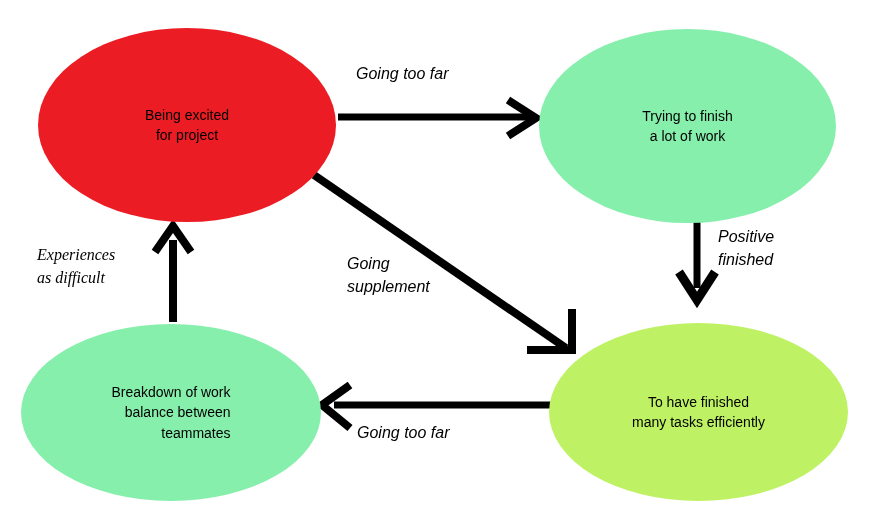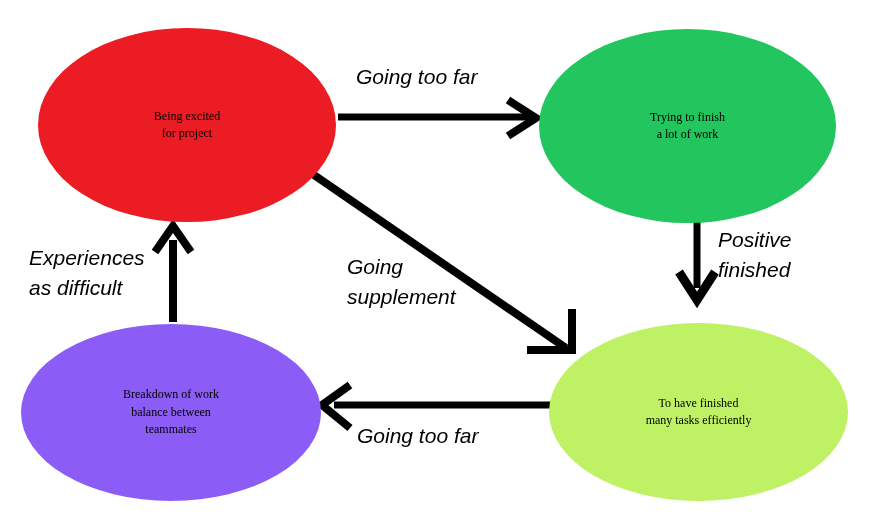--- a/index.html
+++ b/index.html
@@ -18,23 +18,23 @@
     overflow: hidden;
   }
   .node {
     position: absolute;
     border-radius: 50%;
     display: flex;
     align-items: center;
     justify-content: center;
     text-align: center;
     color: #000000;
-    font-size: 12px;
+    font-size: 14px;
     line-height: 1.45;
-    font-family: Liberation Serif, serif;
+    font-family: Liberation Sans, sans-serif;
   }
   .node .node-label {
     display: block;
     padding: 0 14px;
     white-space: pre-line;
   }
   #node-excited {
     left: 38px;  top: 28px;  width: 298px; height: 194px;
   }
   #node-finish {
@@ -50,29 +50,29 @@
     position: absolute;
     left: 0; top: 0;
     width: 870px;
     height: 525px;
     pointer-events: none;
   }
   .edge-label {
     position: absolute;
     font-family: "Liberation Sans", sans-serif;
     font-style: italic;
-    font-size: 21px;
+    font-size: 16px;
     line-height: 1.45;
     color: #000000;
     white-space: pre-line;
   }
   #label-going-too-far-top   { left: 356px; top: 62px; }
   #label-positive-opposite   { left: 718px; top: 225px; }
   #label-good-supplement     { left: 347px; top: 252px; }
-  #label-experiences         { left: 29px;  top: 243px; }
+  #label-experiences         { left: 37px;  top: 243px; font-family: Liberation Serif, serif; }
   #label-going-too-far-bottom{ left: 357px; top: 421px; }
 </style>
 </head>
 <body>
 
 <div id="canvas">
 
   <svg id="edges" viewBox="0 0 870 525" xmlns="http://www.w3.org/2000/svg">
 
     <g>
@@ -99,31 +99,31 @@
       <path d="M 173 322 L 173 240" stroke="#000000" stroke-width="8" fill="none" stroke-linecap="butt"></path>
       <path d="M 155 252 L 173 226 L 191 252" stroke="#000000" stroke-width="8" fill="none" stroke-linecap="butt" stroke-linejoin="miter"></path>
     </g>
   </svg>
 
   <div class="node" id="node-excited" style="background:#EC1C24;">
     <span class="node-label">Being excited
 for project</span>
   </div>
 
-  <div class="node" id="node-finish" style="background:#22c55e;">
+  <div class="node" id="node-finish" style="background:#86efac;">
     <span class="node-label">Trying to finish
 a lot of work</span>
   </div>
 
   <div class="node" id="node-efficient" style="background:#bef264;">
     <span class="node-label">To have finished
 many tasks efficiently</span>
   </div>
 
-  <div class="node" id="node-breakdown" style="background:#8b5cf6;">
+  <div class="node" id="node-breakdown" style="background:#86efac;text-align:right;">
     <span class="node-label">Breakdown of work
 balance between
 teammates</span>
   </div>
 
   <div class="edge-label" id="label-going-too-far-top">Going too far</div>
 
   <div class="edge-label" id="label-positive-opposite">Positive
 finished</div>
 

